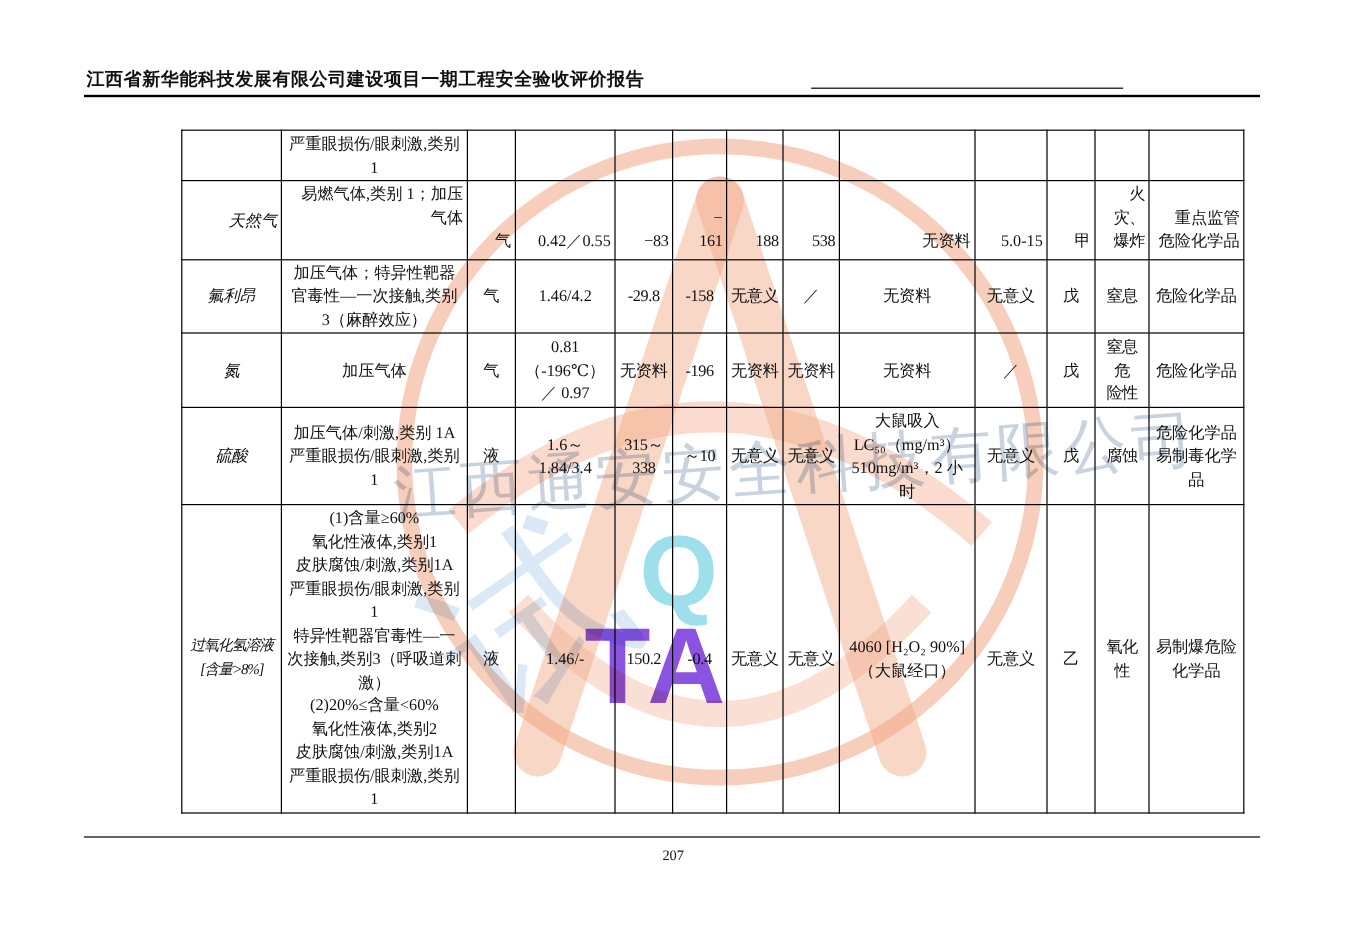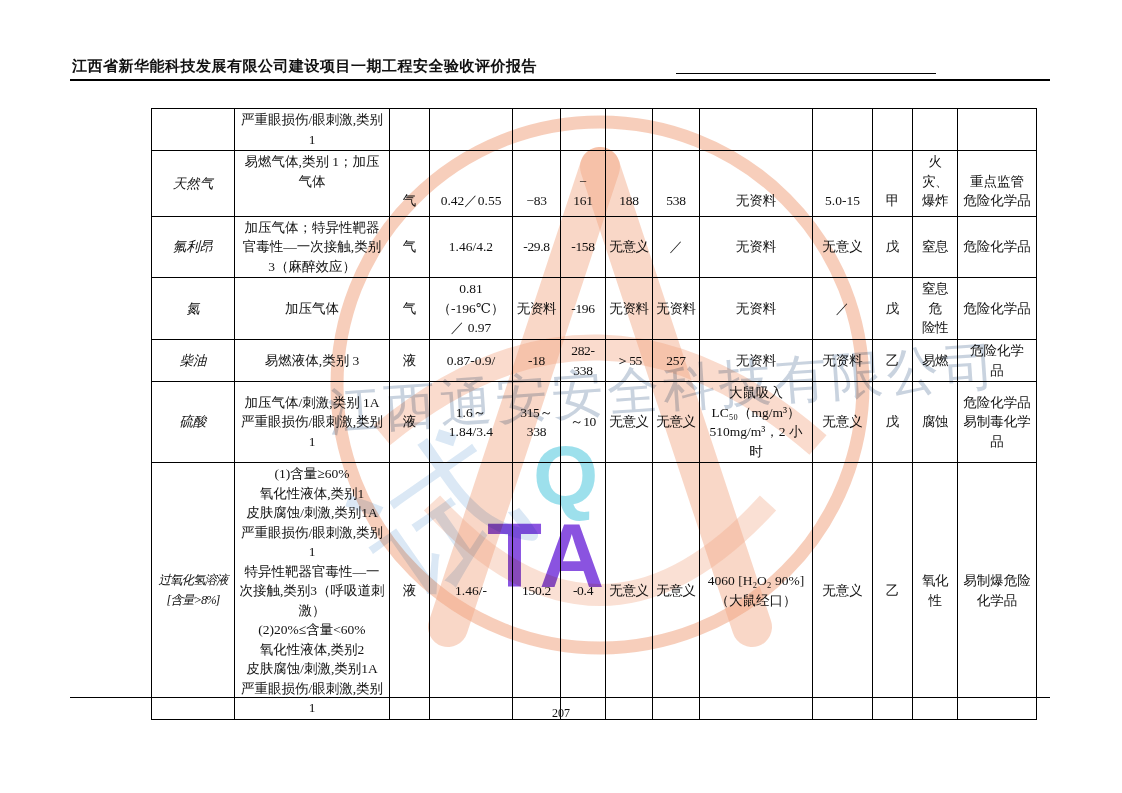--- a/index.html
+++ b/index.html
@@ -23,21 +23,21 @@
   table.doc td{
     border:1.5px solid #000;padding:1px 3px;text-align:center;vertical-align:middle;
     white-space:pre-line;font-size:13.5px;line-height:19.5px;overflow:hidden;word-break:break-all;
   }
   td.c0{font-size:13px;font-style:italic;}
   td.c1{text-align:left;}
   td.c4,td.c5,td.c6,td.c7{font-size:13px;letter-spacing:-0.3px;}
   td.c8{font-size:12.5px;}
   td.c11{font-size:13px;letter-spacing:-0.5px;}
   tr.r0 td{vertical-align:top;}
-  tr.r1 td{vertical-align:bottom;padding-bottom:5px;}
+  tr.r1 td{vertical-align:bottom;padding-bottom:5px;text-align:right;}
   tr.r1 td.c0{vertical-align:middle;padding-bottom:1px;}
   tr.r1 td.c1{vertical-align:top;padding-bottom:1px;}
   tr.r6 td.c0{font-size:12.5px;letter-spacing:-1px;}
   
   .wm{position:absolute;left:0;top:0;width:1122px;height:793px;pointer-events:none;}
   .wm *{pointer-events:none;}
   .wm-svg{position:absolute;left:320px;top:105px;mix-blend-mode:multiply;}
   .wm-company{
     position:absolute;left:328px;top:378px;width:700px;font-size:52px;letter-spacing:4px;
     color:#94a7bf;opacity:0.5;transform:rotate(-4deg);transform-origin:left center;
@@ -141,37 +141,20 @@
       <td class="c5">-196</td>
       <td class="c6">无资料</td>
       <td class="c7">无资料</td>
       <td class="c8">无资料</td>
       <td class="c9">／</td>
       <td class="c10">戊</td>
       <td class="c11">窒息危
 险性</td>
       <td class="c12">危险化学品</td>
     </tr>
-    <tr class="r4" style="height:38px">
-      <td class="c0">柴油</td>
-      <td class="c1">易燃液体,类别 3</td>
-      <td class="c2">液</td>
-      <td class="c3">0.87-0.9/</td>
-      <td class="c4">-18</td>
-      <td class="c5">282-
-338</td>
-      <td class="c6">＞55</td>
-      <td class="c7">257</td>
-      <td class="c8">无资料</td>
-      <td class="c9">无资料</td>
-      <td class="c10">乙</td>
-      <td class="c11">易燃</td>
-      <td class="c12">危险化学
-品</td>
-    </tr>
     <tr class="r5" style="height:64px">
       <td class="c0">硫酸</td>
       <td class="c1">加压气体/刺激,类别 1A
 严重眼损伤/眼刺激,类别1</td>
       <td class="c2">液</td>
       <td class="c3">1.6～
 1.84/3.4</td>
       <td class="c4">315～
 338</td>
       <td class="c5">～10</td>

